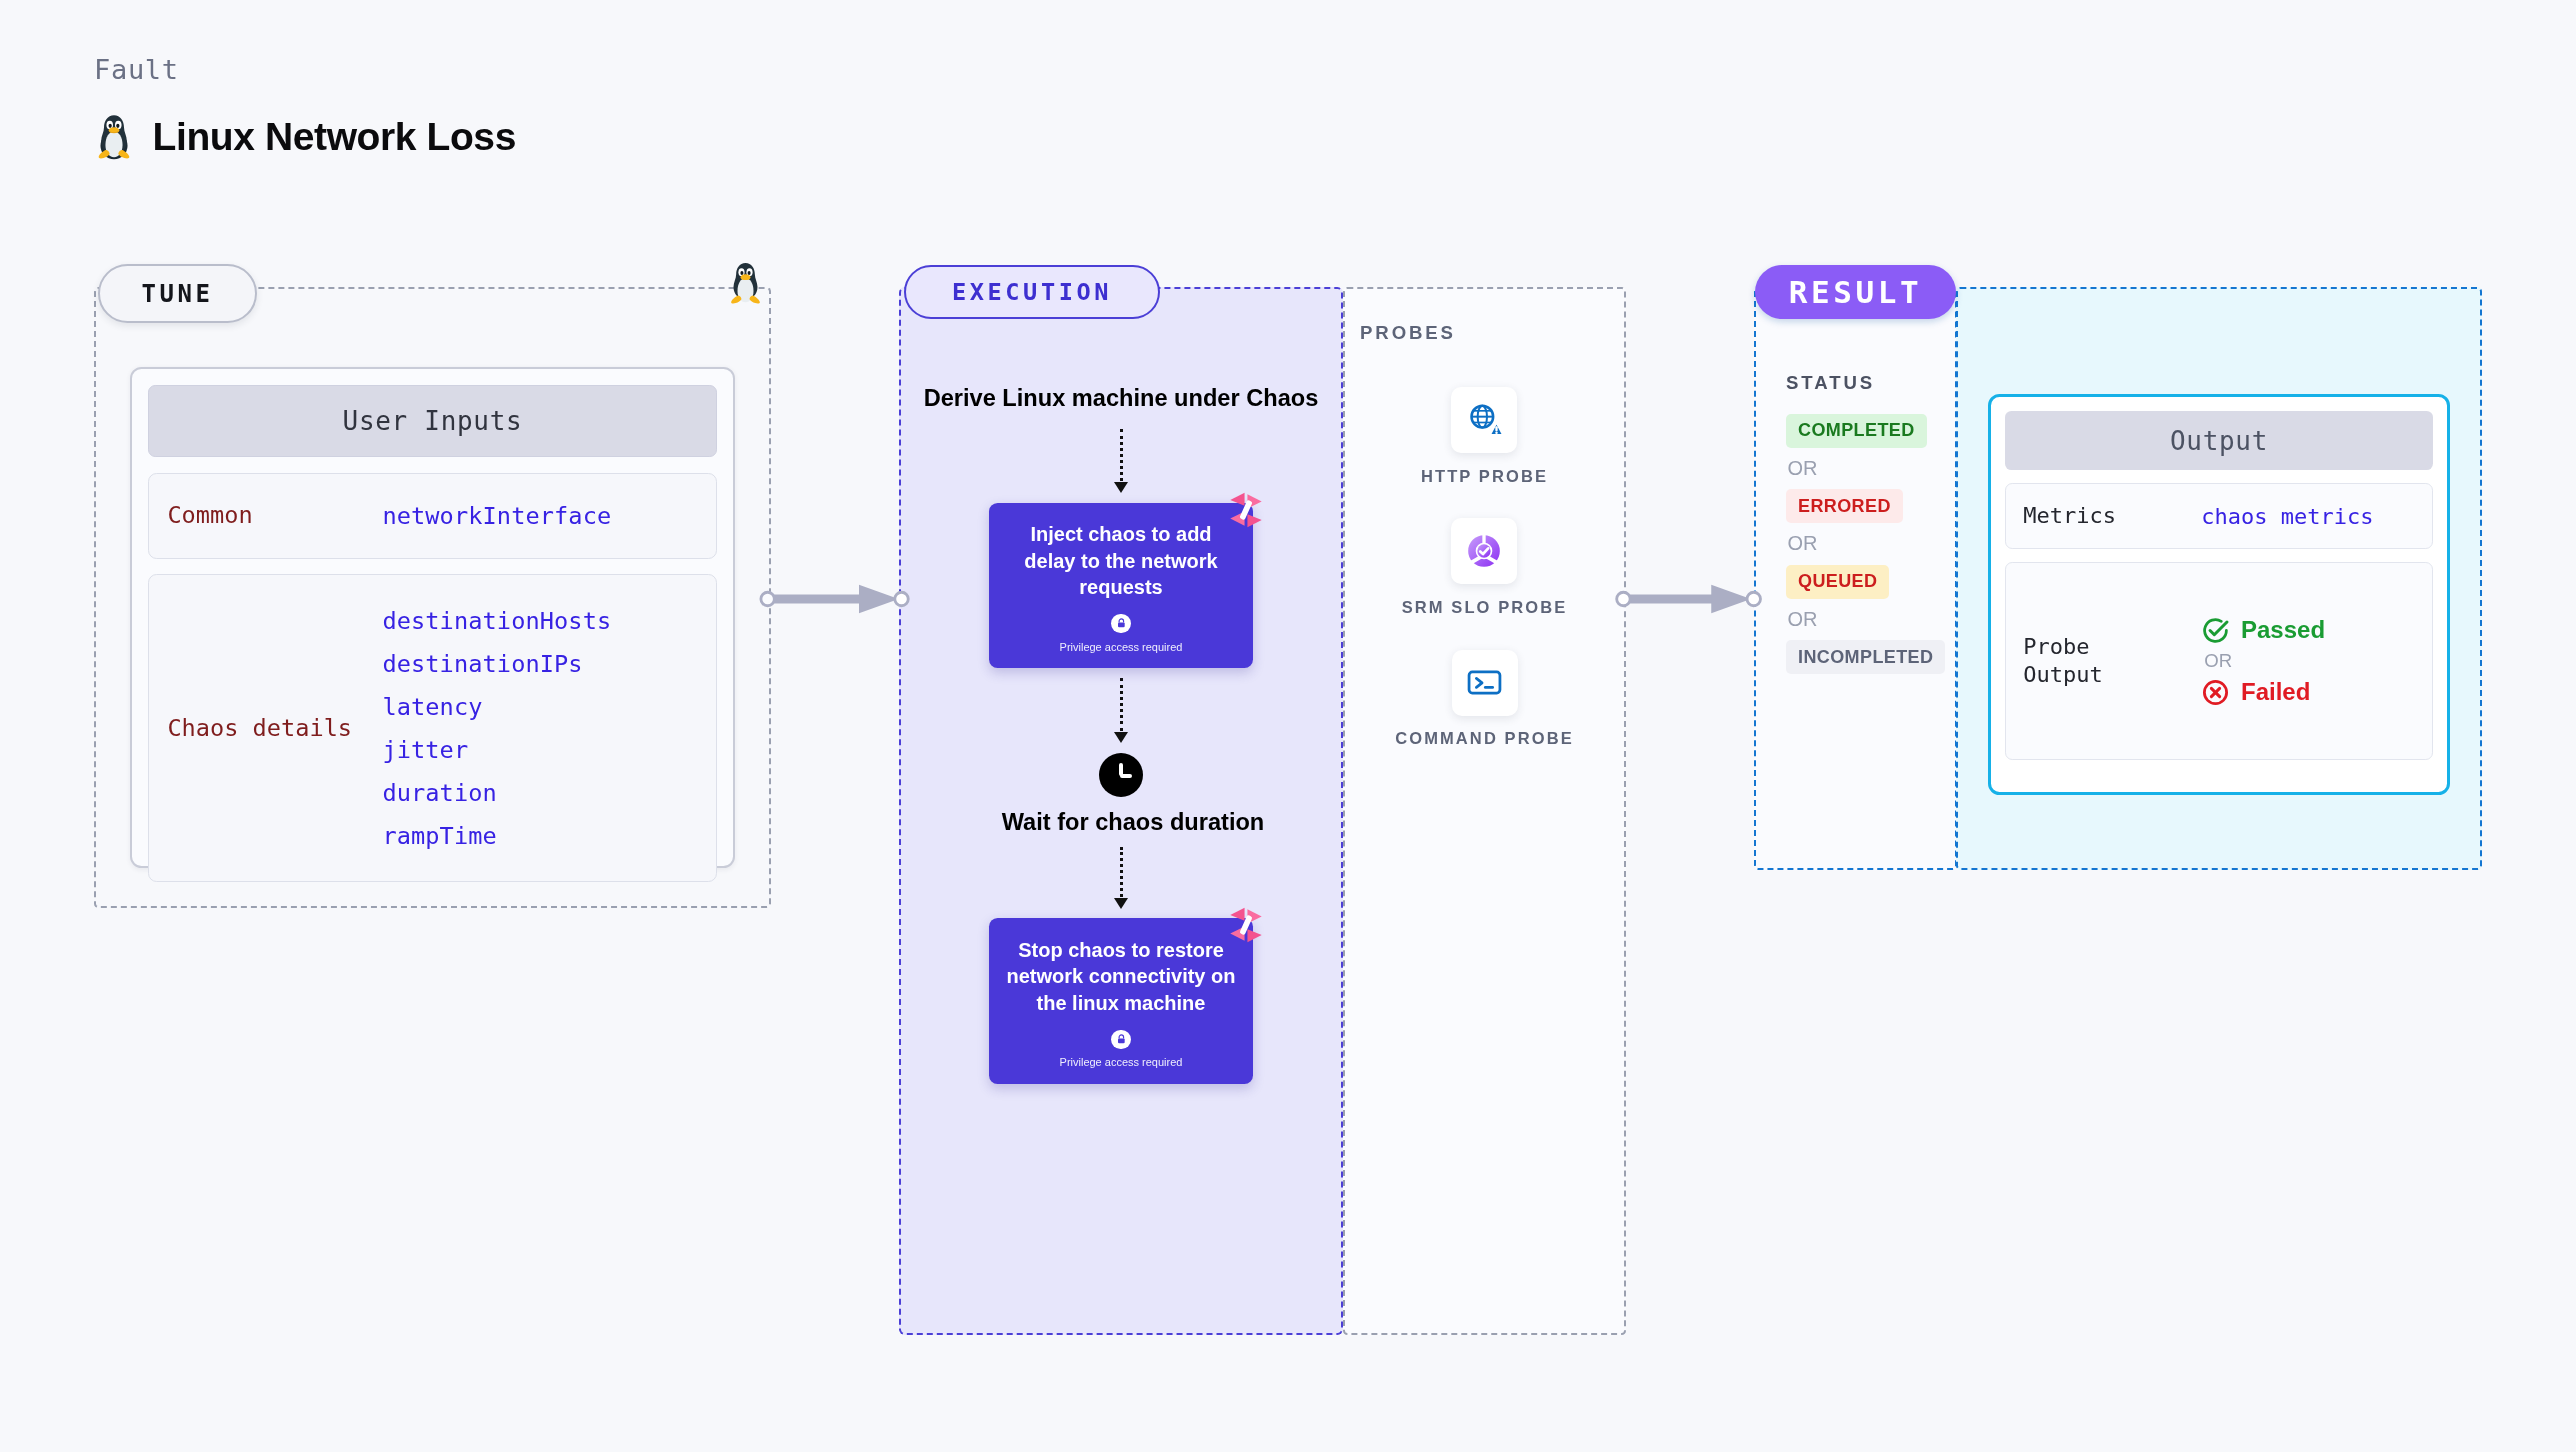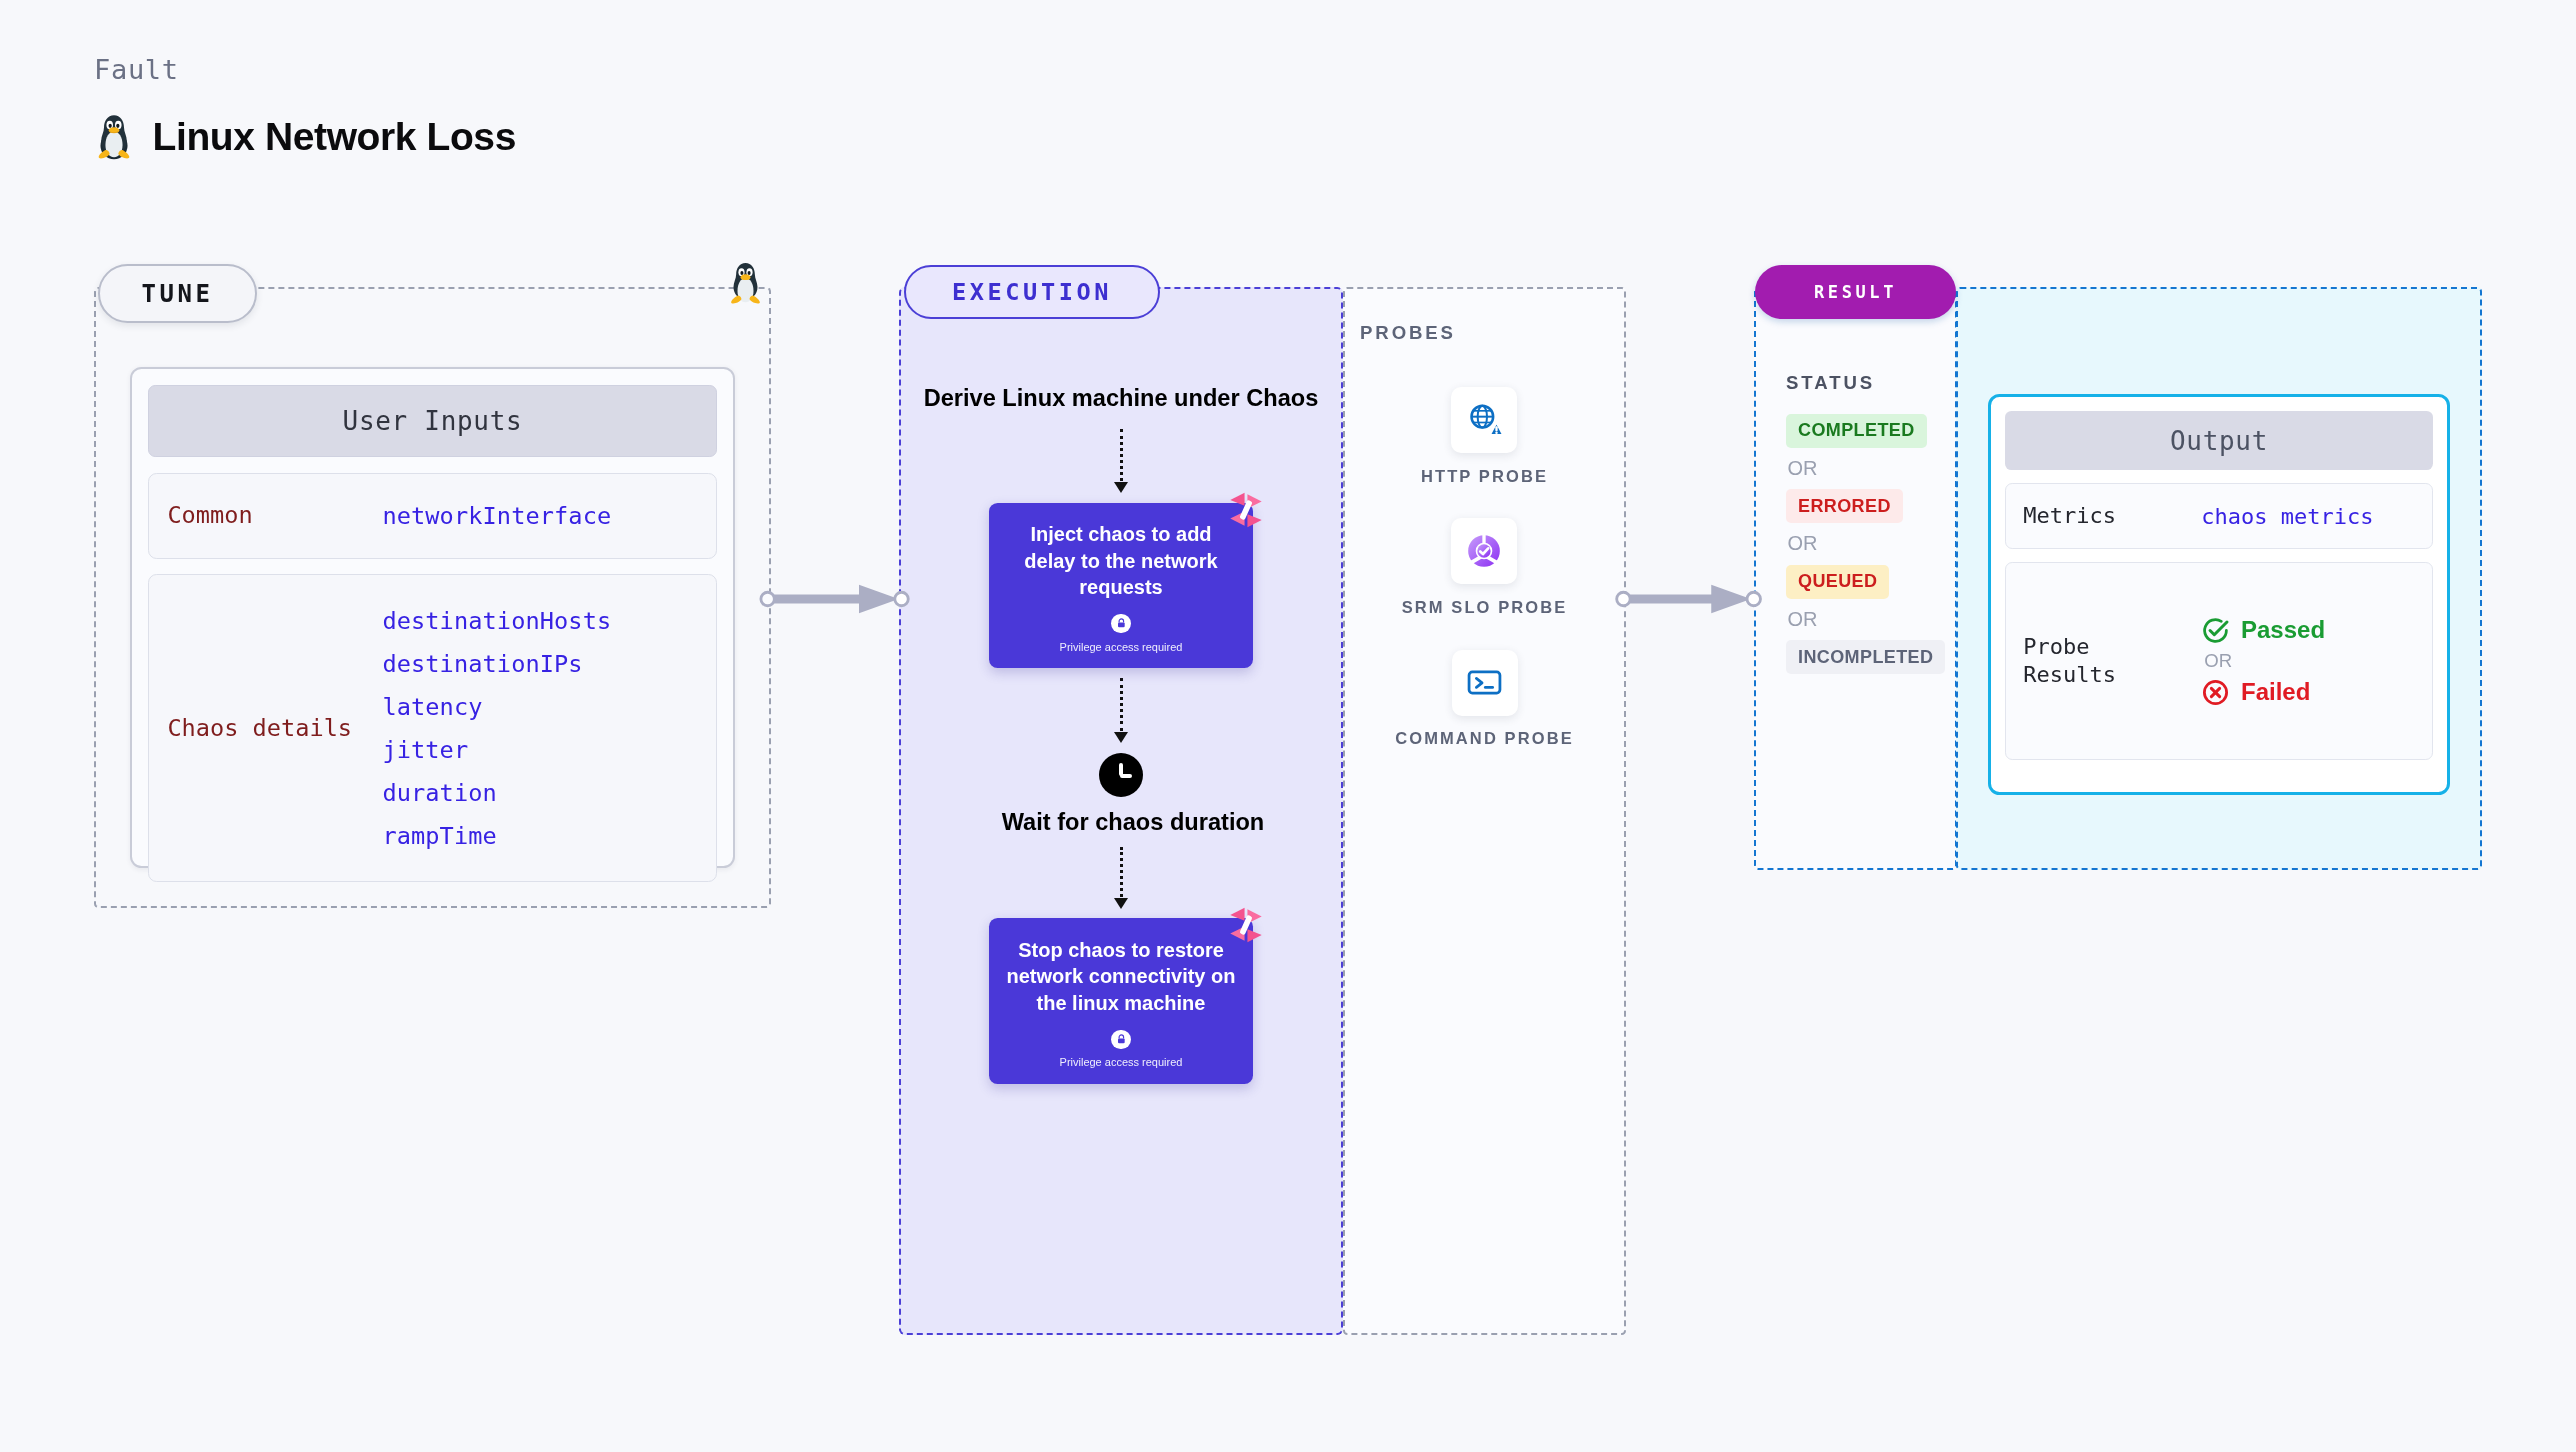--- a/index.html
+++ b/index.html
@@ -194,21 +194,21 @@
 
   
   #result-status-panel {
     position: absolute; left: 1754px; top: 287px;
     width: 203px; height: 583px;
     border: 2.9px dashed #1476d1; border-radius: 4.3px;
     background: #fafbfe;
   }
   #result-badge {
     left: 1755px; top: 265px; width: 201px; height: 54px;
-    background: #a21caf; color: #fff; font-size: 17px;
+    background: #8b5cf6; color: #fff; font-size: 31px;
     box-shadow: 0 2.9px 7.2px rgba(10,80,160,.22);
   }
   #status-label {
     position: absolute; left: 1786px; top: 372px;
     font-size: 18.6px; font-weight: 700; color: #4c5263; letter-spacing: 2.9px;
   }
   #status-list {
     position: absolute; left: 1786px; top: 414px;
     display: flex; flex-direction: column; gap: 0;
   }
@@ -473,21 +473,21 @@
 
 <div id="output-card">
   <div id="output-head">Output</div>
 
   <div class="out-row" id="row-metrics">
     <div class="olabel">Metrics</div>
     <div class="metrics-val">chaos metrics</div>
   </div>
 
   <div class="out-row" id="row-probe">
-    <div class="olabel">Probe Results</div>
+    <div class="olabel">Probe Output</div>
     <div class="probe-res">
       <div class="res-line">
         <svg width="29" height="29" viewBox="0 0 24 24">
           <path d="M21 12a9 9 0 1 1-4.2-7.6" fill="none" stroke="#1a9c33" stroke-width="2.3" stroke-linecap="round"></path>
           <polyline points="7.5,12 11,15.5 21.5,5" fill="none" stroke="#1a9c33" stroke-width="2.5" stroke-linecap="round" stroke-linejoin="round"></polyline>
         </svg>
         <span class="rtext" style="color:#1a9c33;">Passed</span>
       </div>
       <div class="res-or">OR</div>
       <div class="res-line">

